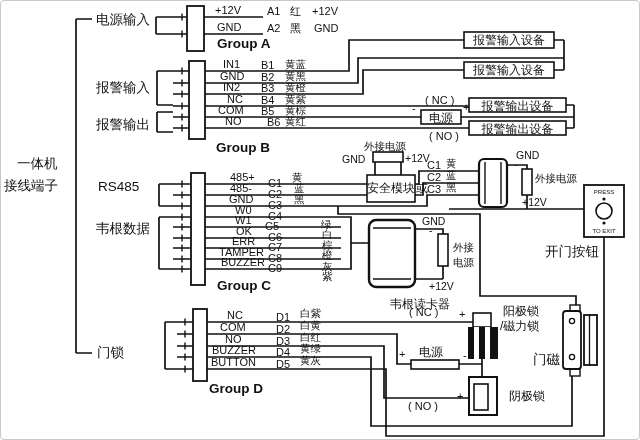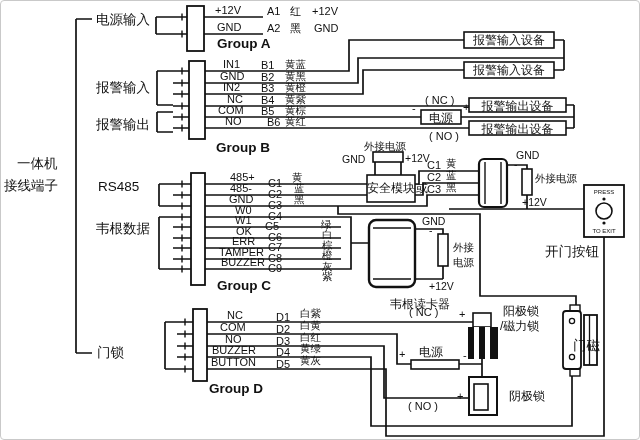--- a/index.html
+++ b/index.html
@@ -263,15 +263,15 @@
 <span class="L" style="left:408px;top:306px;">( NC )</span>
 <span class="L" style="left:458px;top:308px;">+</span>
 <span class="L s12" style="left:502px;top:304px;">阳极锁</span>
 <span class="L s12" style="left:499px;top:319px;">/磁力锁</span>
 <span class="L s12" style="left:418px;top:345px;">电源</span>
 <span class="L" style="left:398px;top:348px;">+</span>
 <span class="L" style="left:462px;top:349px;">-</span>
 <span class="L" style="left:407px;top:400px;">( NO )</span>
 <span class="L" style="left:456px;top:390px;">+</span>
 <span class="L s12" style="left:508px;top:389px;">阴极锁</span>
-<span class="L s13" style="left:532px;top:338px;margin-left:40px;">门磁</span>
+<span class="L s13" style="left:532px;top:352px;">门磁</span>
 
 </div>
 
 </body></html>

